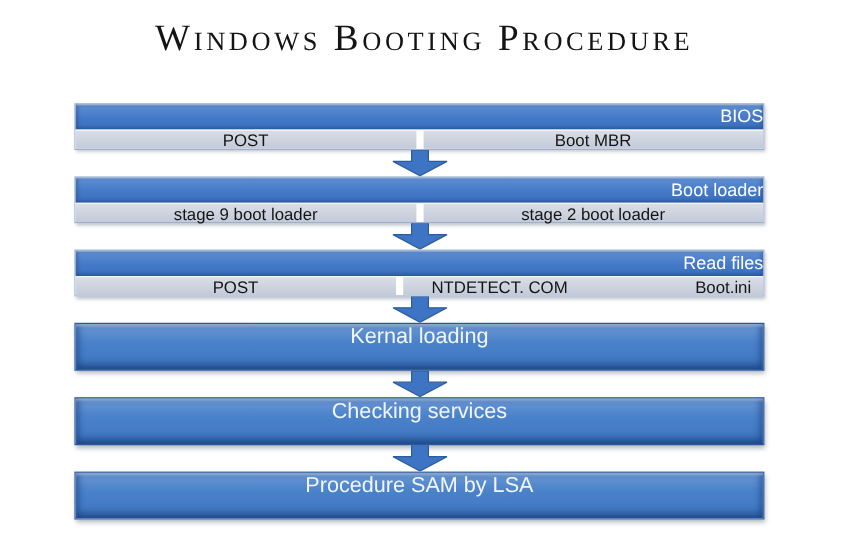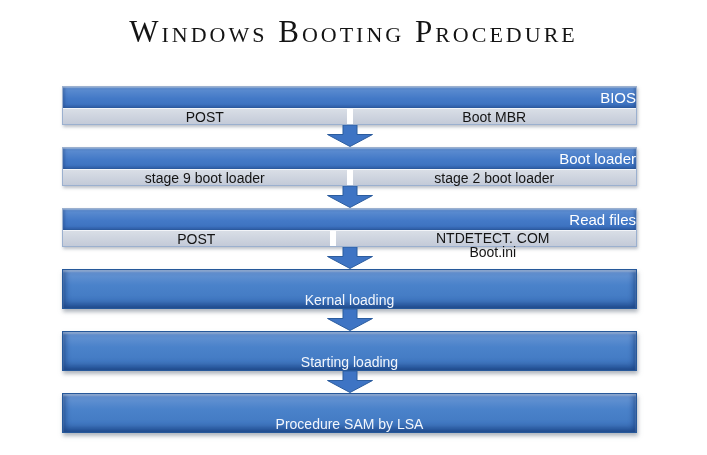--- a/index.html
+++ b/index.html
@@ -53,36 +53,35 @@
     flex:1;
     display:flex; align-items:center; justify-content:center;
     background:linear-gradient(180deg,#d9dee6 0%,#c3cad8 100%);
     font-size:14px;
     color:#141414;
     line-height:1;
   }
   .subcell.spread {
     justify-content:space-between;
     padding:0 10px 0 24px;
-    flex-direction:column;
   }
   
   .big-box {
     height:38px;
-    display:flex; align-items:flex-end; justify-content:center;
+    display:flex; align-items:flex-start; justify-content:center;
     border:1px solid #26589a;
     background:linear-gradient(180deg,#6b97d4 0%,#4a82ca 40%,#3f76c0 100%);
     box-shadow:
       1px 3px 4px rgba(110,120,135,.55),
       inset 0 2px 2px rgba(255,255,255,.35),
       inset 3px 0 5px rgba(15,50,110,.35),
       inset -3px 0 5px rgba(15,50,110,.35),
       inset 0 -5px 6px rgba(15,50,110,.45);
     color:#f2f6fc;
-    font-size:14px;
+    font-size:18px;
   }
   
   .arrow-row {
     height:22px;
     display:flex; align-items:center; justify-content:center;
   }
   .arrow-row svg { display:block; }
 </style>
 </head>
 <body>
@@ -158,21 +157,21 @@
       <span>Kernal loading</span>
     </div>
 
     <div class="arrow-row">
       <svg width="48" height="22" viewBox="0 0 48 22">
         <polygon points="17,0 31,0 31,9.5 46.5,9.5 24,21.5 1.5,9.5 17,9.5" fill="#3E74C4" stroke="#2B5C9E" stroke-width="1"></polygon>
       </svg>
     </div>
 
     <div class="big-box">
-      <span>Starting loading</span>
+      <span>Checking services</span>
     </div>
 
     <div class="arrow-row">
       <svg width="48" height="22" viewBox="0 0 48 22">
         <polygon points="17,0 31,0 31,9.5 46.5,9.5 24,21.5 1.5,9.5 17,9.5" fill="#3E74C4" stroke="#2B5C9E" stroke-width="1"></polygon>
       </svg>
     </div>
 
     <div class="big-box">
       <span>Procedure SAM by LSA</span>

